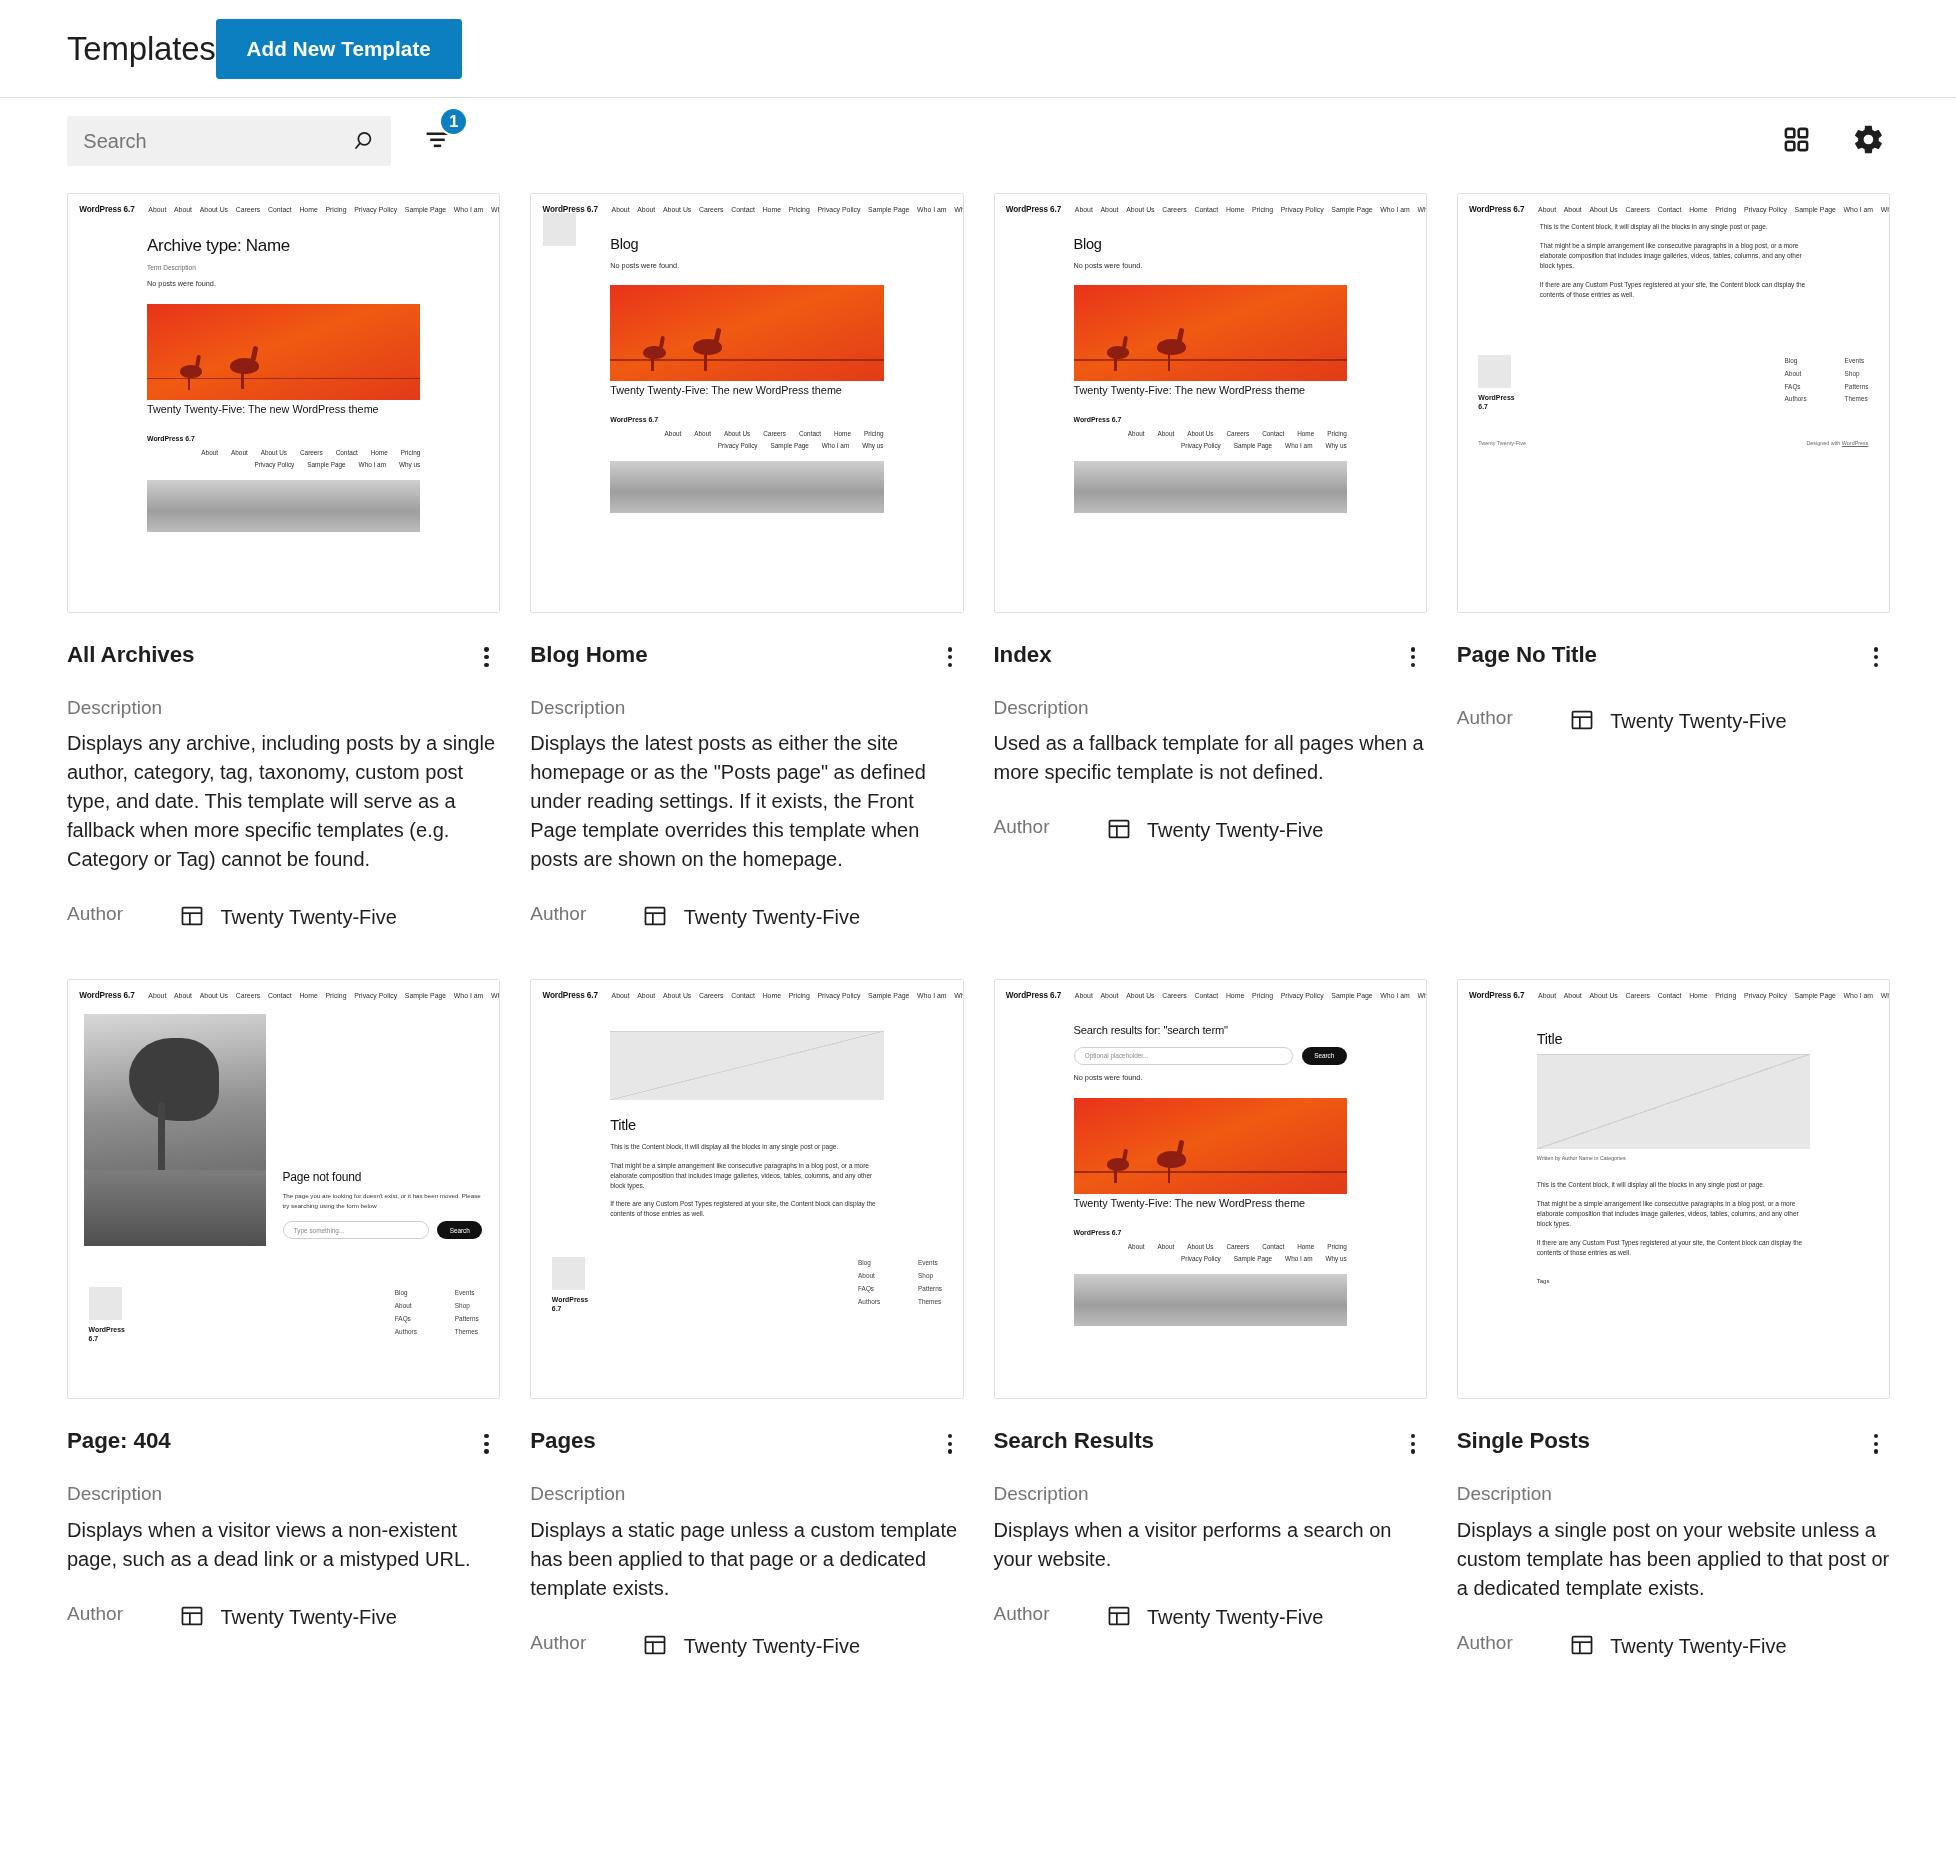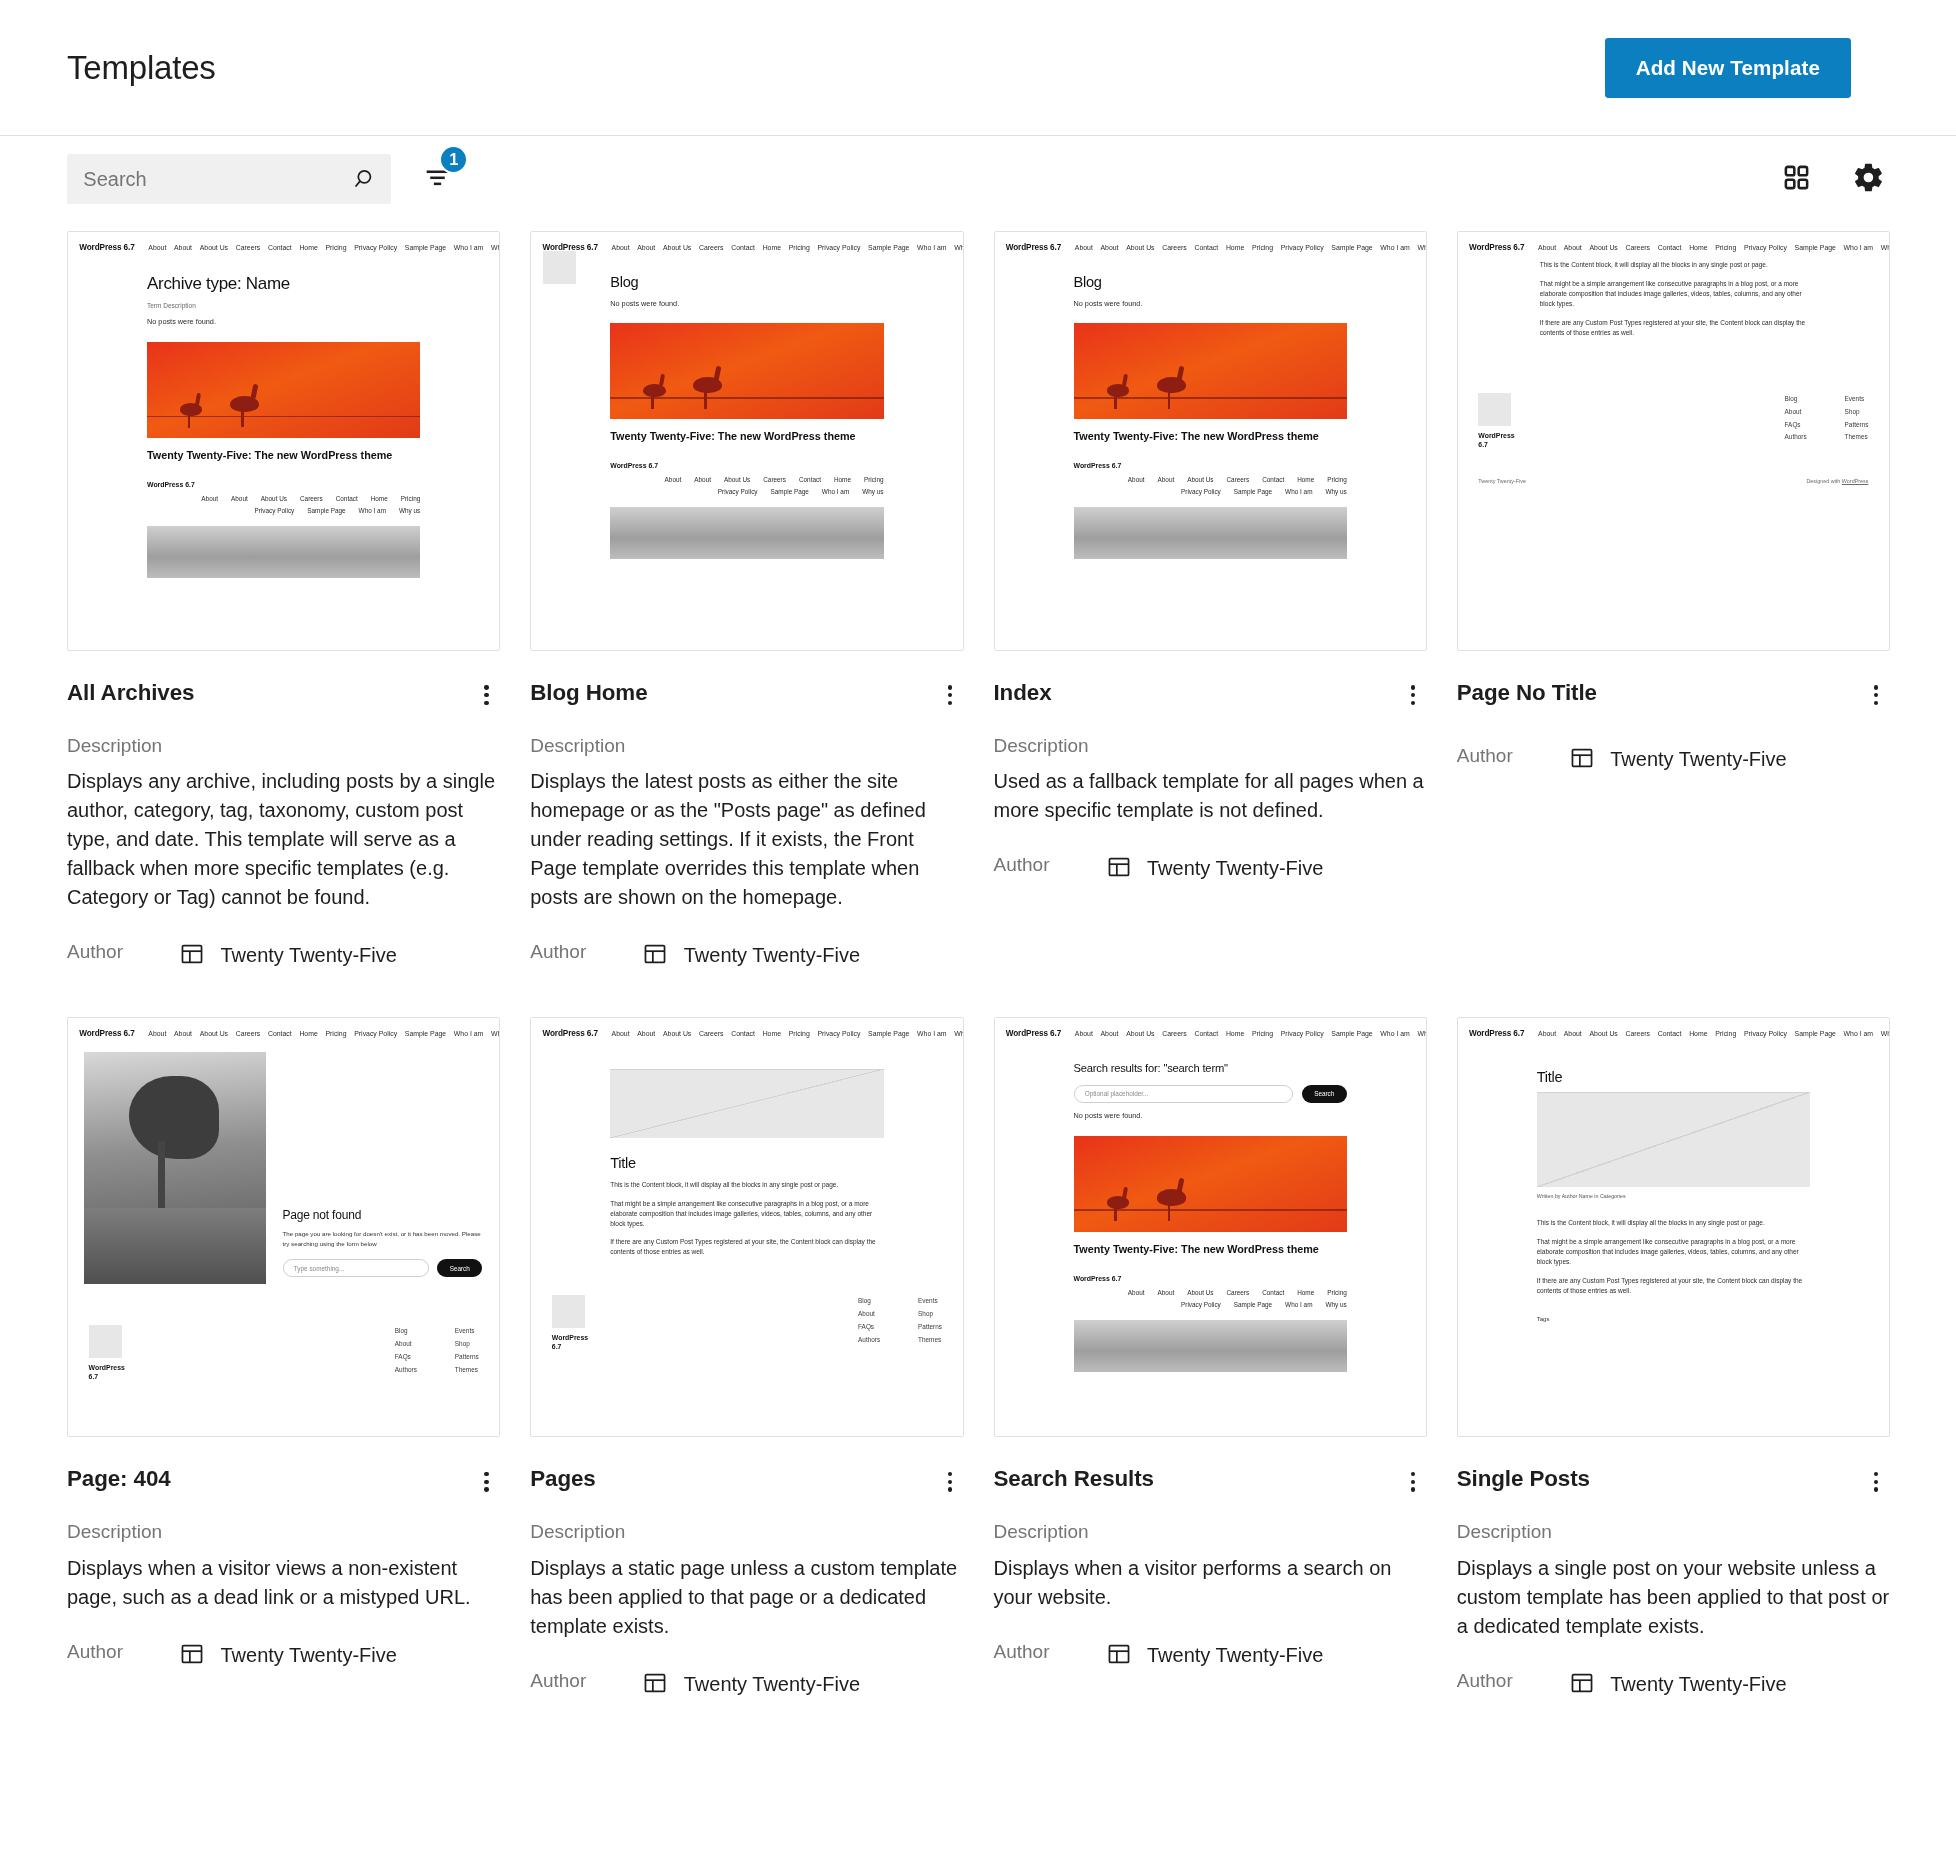--- a/index.html
+++ b/index.html
@@ -6,25 +6,24 @@
   html, body {
     width: 1957px;
     background: #ffffff;
     font-family: "Liberation Sans", sans-serif;
     color: #1e1e1e;
     -webkit-font-smoothing: antialiased;
   }
 
   
   .app-header {
-    height: 136px;
+    height: 98px;
     display: flex;
     align-items: center;
-    justify-content: space-between;
-    padding: 0 106px 0 67px;
+    padding: 0 78px 0 67px;
     border-bottom: 0.9px solid #e0e0e0;
   }
   .page-title {
     font-size: 33px;
     font-weight: 400;
     letter-spacing: -0.2px;
     color: #1e1e1e;
   }
   .add-new-btn {
     background: #0b7fc0;
@@ -176,21 +175,21 @@
   }
   .bird.b2::before {
     content: ""; position: absolute; width: 2.6px; height: 17px;
     background: #8e1d12; left: 11.2px; bottom: -15.5px;
   }
   .wire {
     position: absolute; left: 0; right: 0; bottom: 20.6px;
     height: 1.7px; background: rgba(120,25,12,.65);
   }
 
-  .mini-hero-title { font-size: 10.8px; color: #111; margin-top: 10px; line-height: 1.3; font-weight: bold; }
+  .mini-hero-title { font-size: 10.8px; color: #111; margin-top: 2px; line-height: 1.3; }
 
   .mini-footer-brand { font-size: 6.9px; font-weight: bold; color: #111; margin-top: 19px; }
   .mini-footer-links { margin-top: 6.9px; text-align: right; }
   .mini-footer-links div { font-size: 6.4px; color: #2b2b2b; margin-top: 5.2px; }
   .mini-footer-links span { margin-left: 11.2px; }
 
   .mini-grayimg {
     margin-top: 12px;
     height: 52px;
     background: linear-gradient(180deg, #cfcfcf 0%, #9e9e9e 60%, #bdbdbd 100%);

